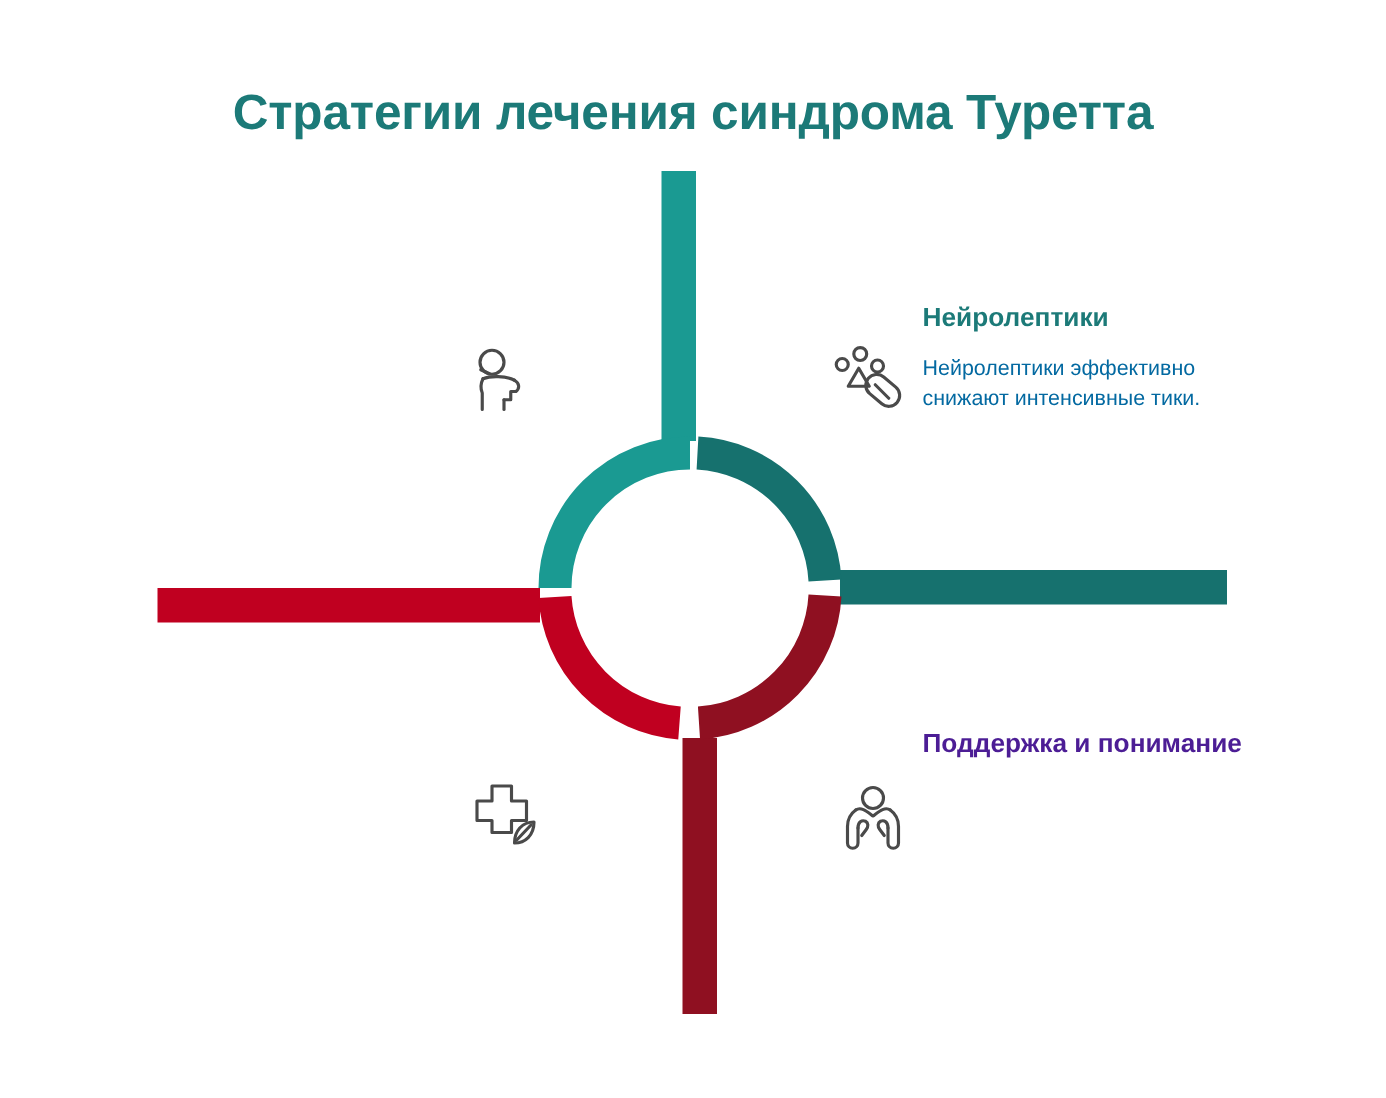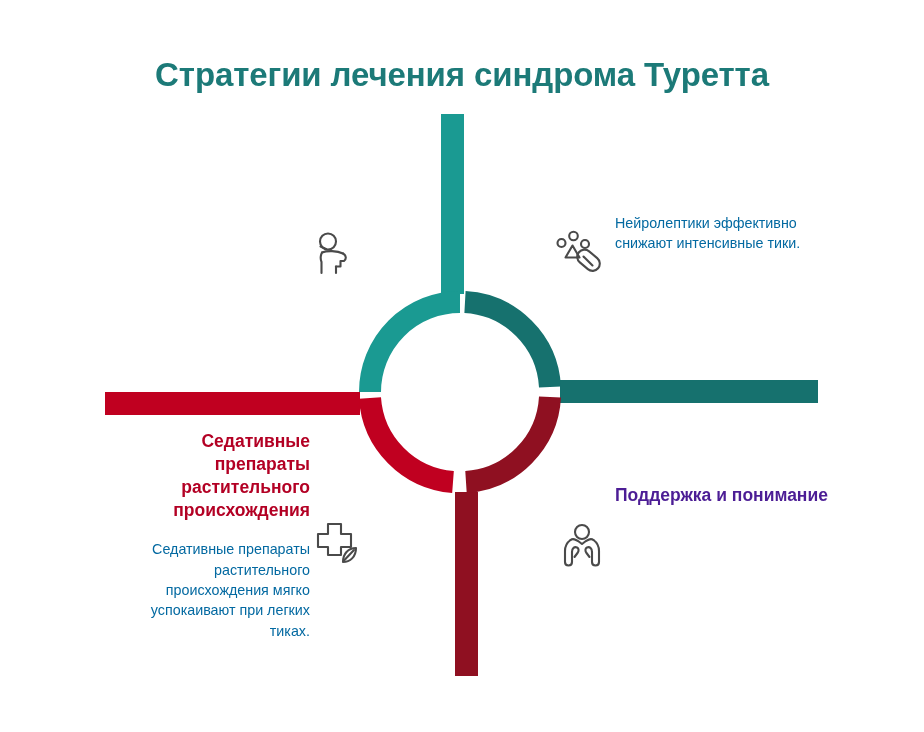--- a/index.html
+++ b/index.html
@@ -143,38 +143,35 @@
       <circle cx="22" cy="13.5" r="8"></circle>
       <path d="M14.5 18.5 L20 21"></path>
       <path d="M16 24.5 C21 22.5 31 22.5 37 25.5"></path>
       <path d="M37 25.5 C40.5 27.5 40.5 31 38 33 L34.5 33 L34.5 38.5 L30 38.5"></path>
       <path d="M16 24.5 C14.5 27.5 14.5 31.5 15.5 34 L15.5 45"></path>
       <path d="M30 38.5 L30 45"></path>
     </svg>
   </div>
 
   <div class="quadrant" id="quad-neuroleptics">
+    <p class="q-heading teal-heading">Нейролептики</p>
     <p class="q-body">Нейролептики эффективно снижают интенсивные тики.</p>
   </div>
 
   <div class="icon-box" id="icon-pills">
     <svg viewBox="0 0 52 52" fill="none" stroke="#4a4a4a" stroke-width="2.1" stroke-linecap="round" stroke-linejoin="round">
       <circle cx="9.5" cy="16" r="4"></circle>
       <circle cx="21.5" cy="9" r="4.3"></circle>
       <circle cx="33" cy="17" r="4"></circle>
       <path d="M13.5 30.5 L20.5 18.5 L27.5 30.5 Z" stroke-linejoin="round"></path>
       <rect x="24" y="26" width="25" height="14.5" rx="7.25" transform="rotate(40 36.5 33.25)"></rect>
       <path d="M31.5 29.5 L40.5 38.5"></path>
     </svg>
   </div>
 
-  <div class="quadrant" id="quad-sedatives">
-    <p class="q-heading red-heading">Седативные препараты растительного происхождения</p>
-    <p class="q-body">Седативные препараты растительного происхождения мягко успокаивают при легких тиках.</p>
-  </div>
 
   <div class="icon-box" id="icon-cross-leaf">
     <svg viewBox="0 0 52 52" fill="none" stroke="#4a4a4a" stroke-width="2.1" stroke-linecap="round" stroke-linejoin="round">
       <path d="M17 7 L30 7 L30 17 L40 17 L40 30 L30 30 L30 38 L17 38 L17 30 L7 30 L7 17 L17 17 Z"></path>
       <path d="M45 31 C45 40 39 45 32 45 C32 37 37 31 45 31 Z"></path>
       <path d="M43 33 L33.5 43"></path>
     </svg>
   </div>
 
   <div class="quadrant" id="quad-support">

